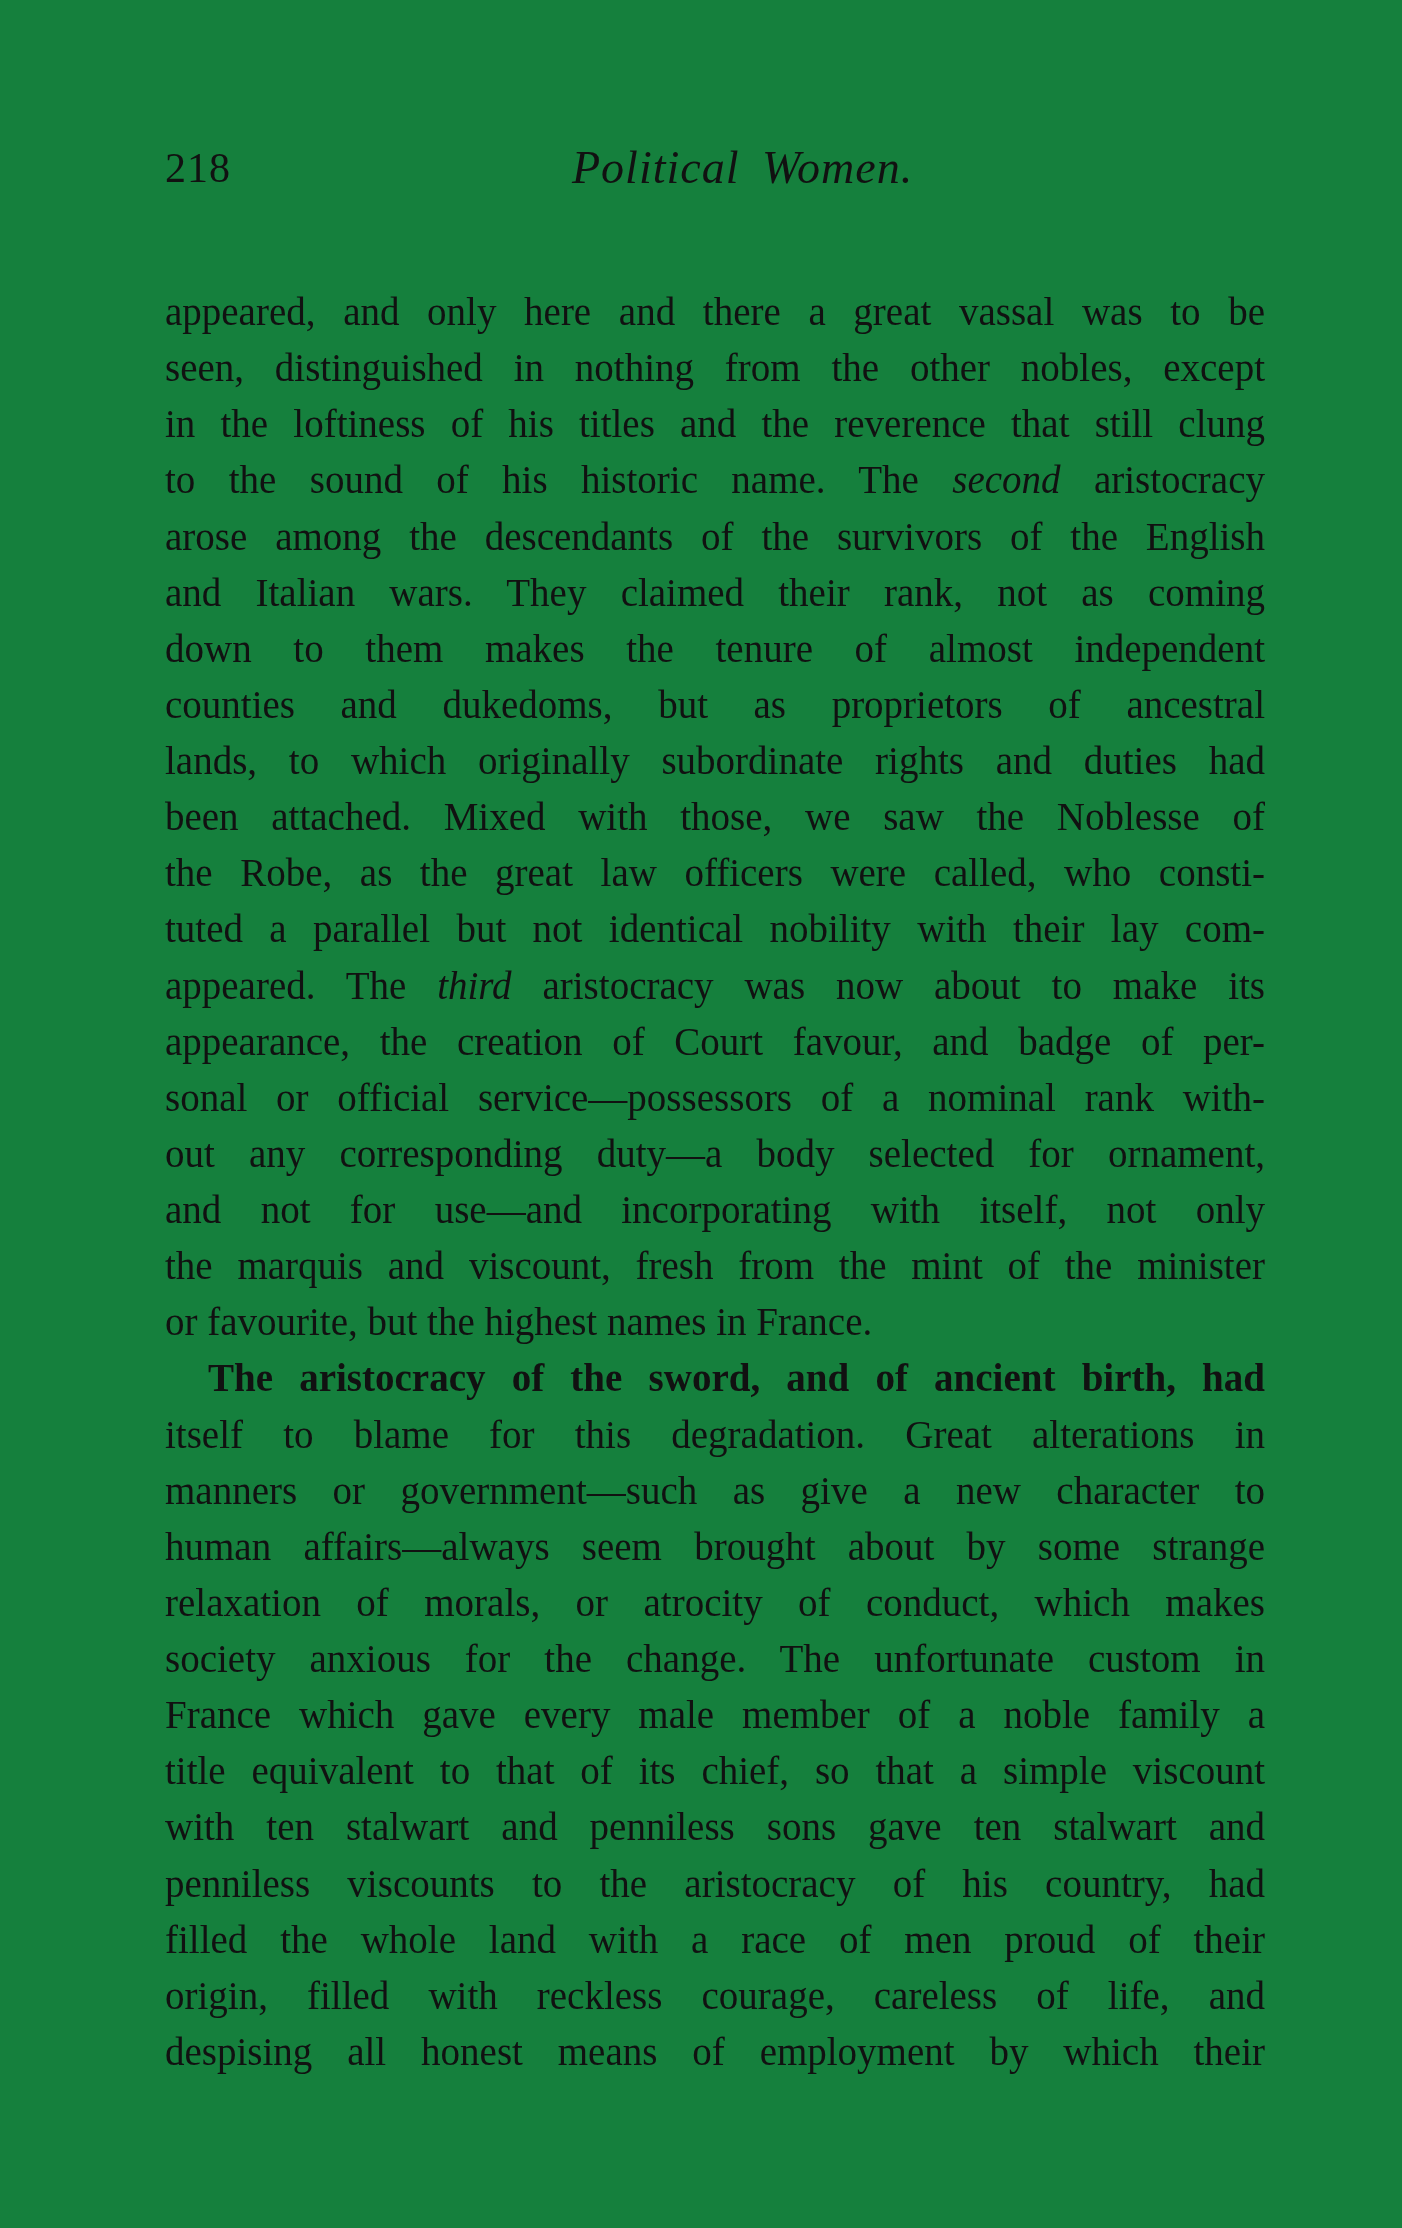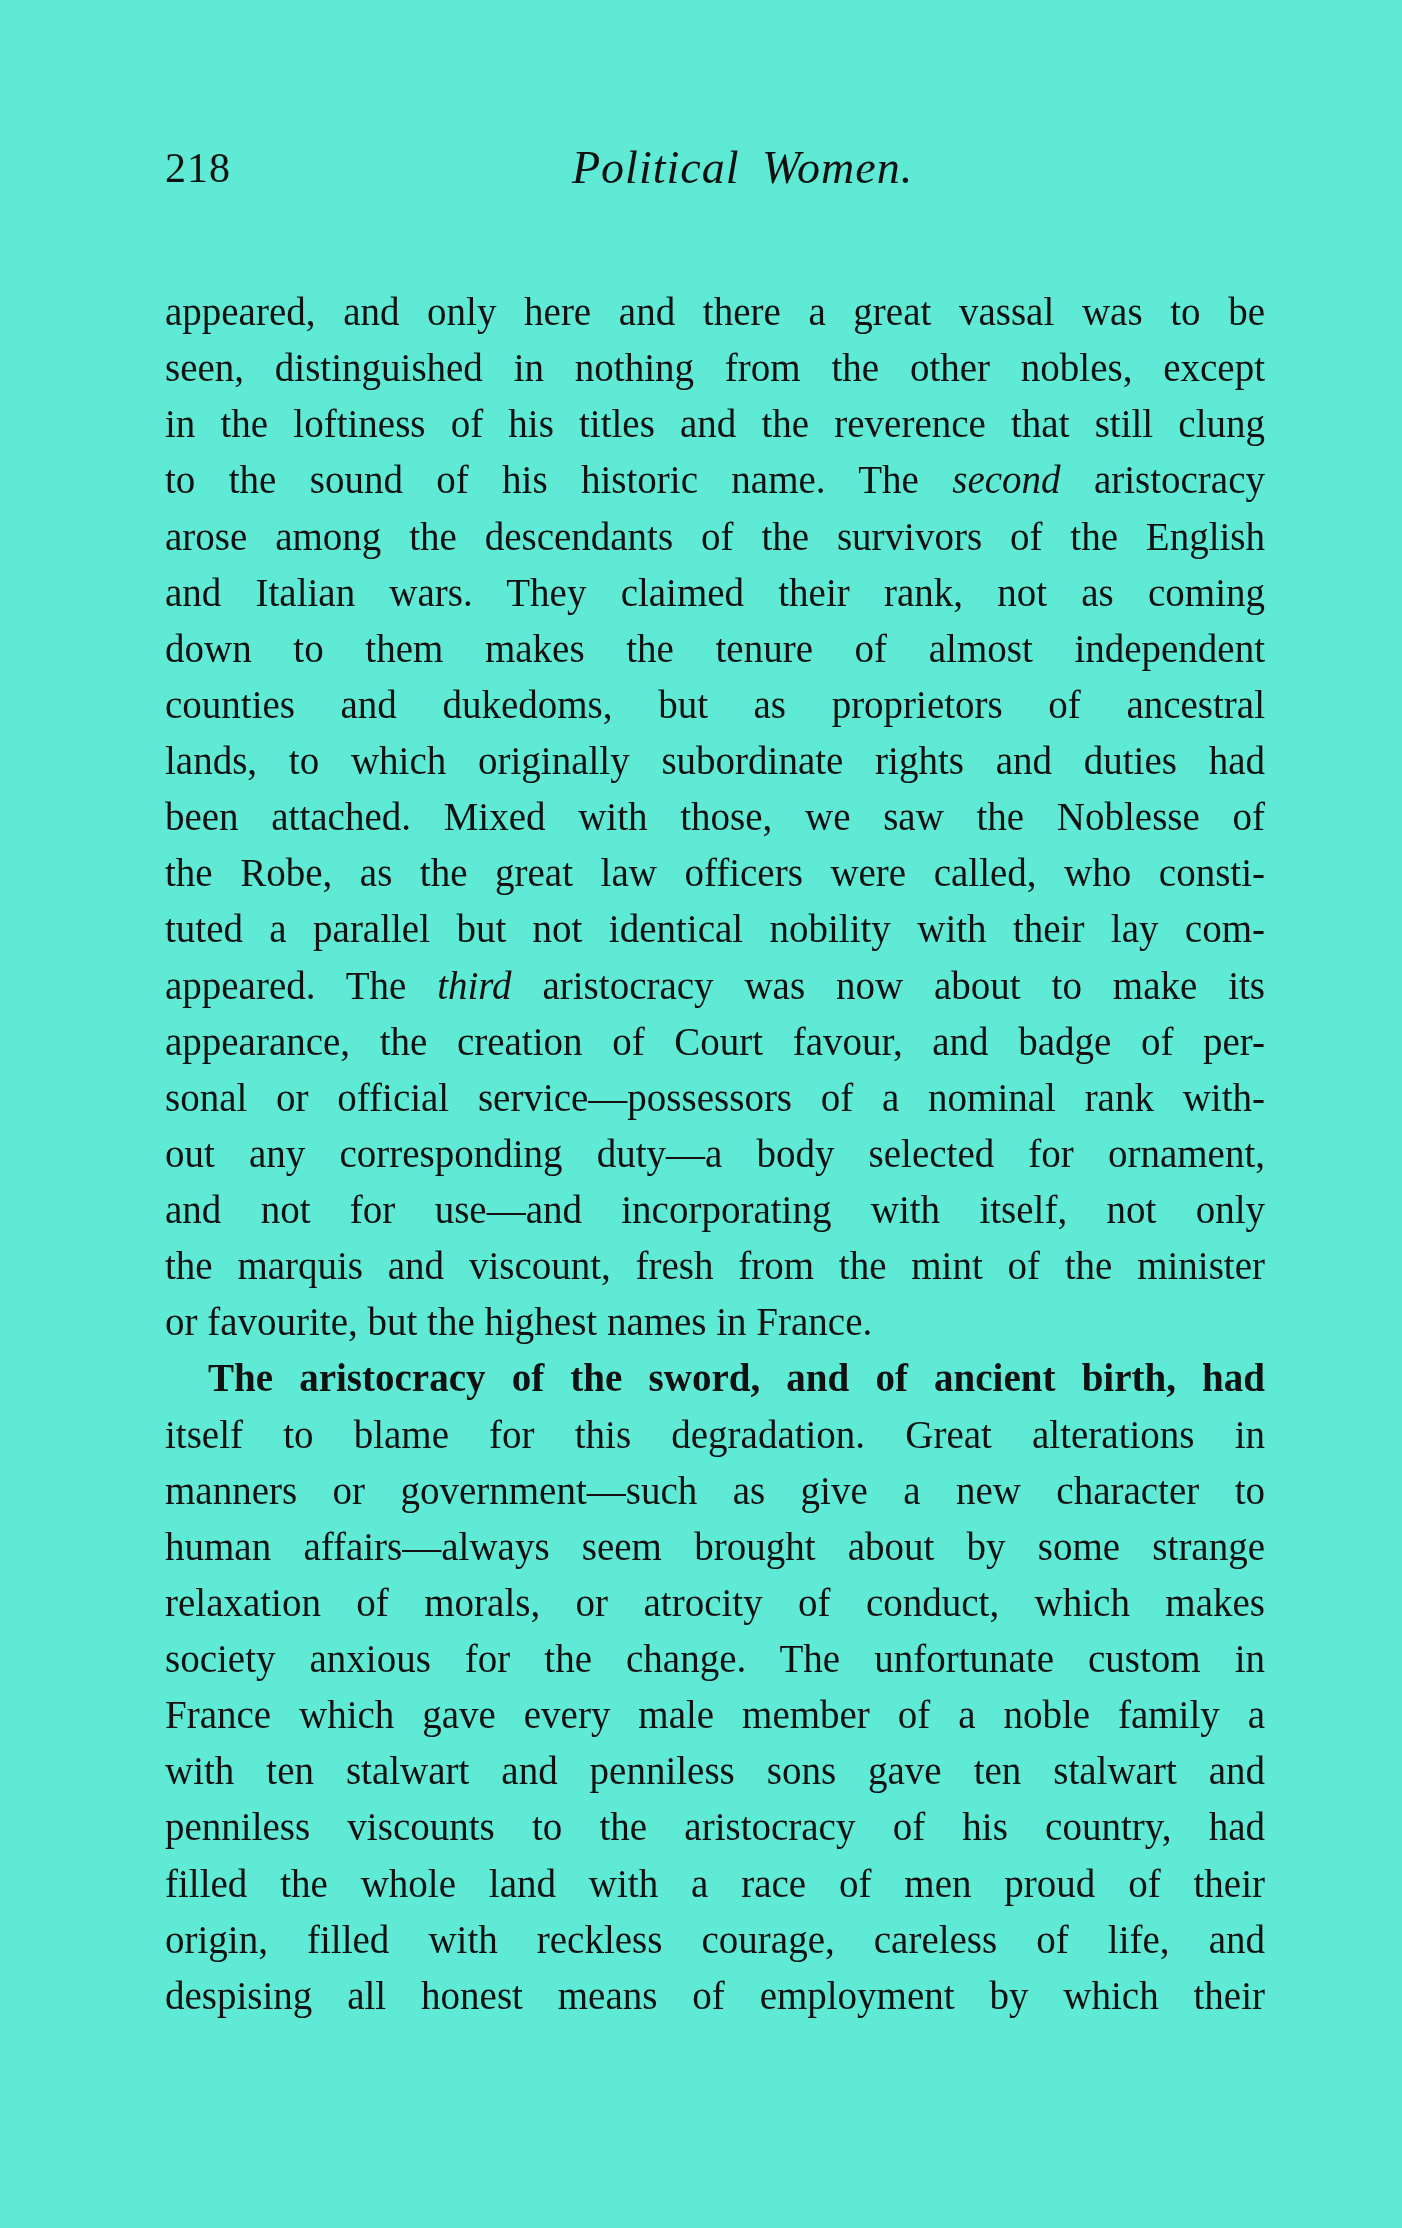--- a/index.html
+++ b/index.html
@@ -13,21 +13,21 @@
       position: relative;
       overflow: hidden;
       font-family: "Liberation Serif", "DejaVu Serif", serif;
       color: #111111;
     }
     .page {
       position: absolute;
       left: 0; top: 0;
       width: 1402px;
       height: 2228px;
-      background: #5eead4;
+      background: #15803d;
     }
     .running-head {
       position: absolute;
       top: 138px;
       left: 165px;
       width: 1100px;
       height: 60px;
     }
     .page-number {
       position: absolute;
@@ -110,20 +110,21 @@
     </div>
 
     <div>
       <span class="line indent">The aristocracy of the sword, and of ancient birth, had</span>
       <span class="line">itself to blame for this degradation. Great alterations in</span>
       <span class="line">manners or government—such as give a new character to</span>
       <span class="line">human affairs—always seem brought about by some strange</span>
       <span class="line">relaxation of morals, or atrocity of conduct, which makes</span>
       <span class="line">society anxious for the change. The unfortunate custom in</span>
       <span class="line">France which gave every male member of a noble family a</span>
+      <span class="line">title equivalent to that of its chief, so that a simple viscount</span>
       <span class="line">with ten stalwart and penniless sons gave ten stalwart and</span>
       <span class="line">penniless viscounts to the aristocracy of his country, had</span>
       <span class="line">filled the whole land with a race of men proud of their</span>
       <span class="line">origin, filled with reckless courage, careless of life, and</span>
       <span class="line">despising all honest means of employment by which their</span>
     </div>
 
   </div>
 </div>
 

